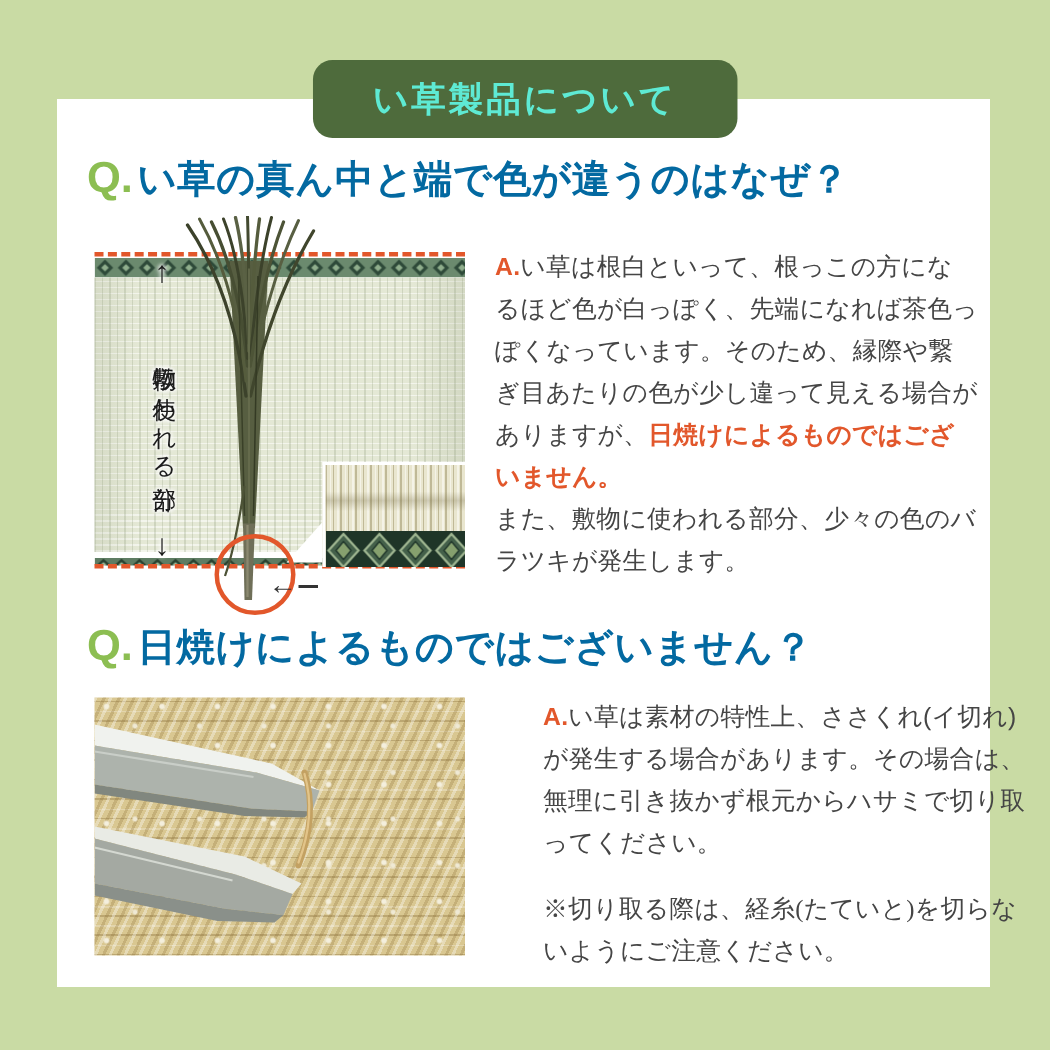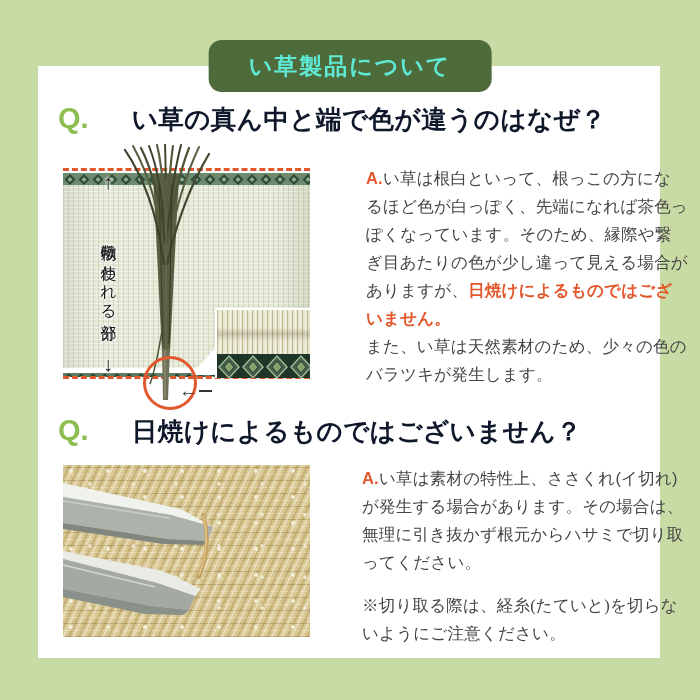--- a/index.html
+++ b/index.html
@@ -10,21 +10,21 @@
   }
   .panel{position:absolute;left:38px;top:66px;width:622px;height:592px;background:#ffffff;}
   .badge{
     position:absolute;left:50%;top:40px;transform:translateX(-50%);
     background:#4e6b3c;color:#5eead4;height:52px;display:flex;align-items:center;
     padding:0 40px;border-radius:13px;font-size:23px;font-weight:bold;letter-spacing:2px;
     z-index:10;white-space:nowrap;
   }
   .q-title{position:absolute;left:58px;display:flex;align-items:baseline;gap:3px;z-index:9;white-space:nowrap;}
   .q-title .q-prefix{font-size:29px;font-weight:bold;color:#8cbe52;}
-  .q-title .q-text{font-size:25.5px;font-weight:bold;color:#0f172a;letter-spacing:0.5px;margin-left:40px;}
+  .q-title .q-text{font-size:25.5px;font-weight:bold;color:#0369a1;letter-spacing:0.5px;}
   #q1-title{top:102px;}
   #q2-title{top:414px;}
 
   
   .photo1{position:absolute;left:63px;top:150px;width:247px;height:262px;background:#fff;z-index:5;}
   .dash{position:absolute;left:0;right:0;border-top:3px dashed #e2572b;z-index:4;}
   .dash-top{top:18px;}
   .dash-bottom{top:226px;}
   .band{position:absolute;left:0;width:247px;overflow:hidden;z-index:2;}
   .band-top{top:22px;height:13px;}
@@ -69,21 +69,21 @@
   }
   .nejiro-label{
     position:absolute;left:116px;top:231px;z-index:8;display:flex;align-items:center;
     font-size:18px;color:#333;white-space:nowrap;
   }
   .nejiro-label .dash-line{display:inline-block;width:13px;height:2px;background:#333;margin:0 5px 0 1px;}
   .nejiro-label .arrow{font-size:19px;line-height:1;}
 
   
   .answer{position:absolute;left:330px;width:322px;font-size:16.5px;line-height:28px;color:#454545;letter-spacing:0.2px;z-index:5;}
-  #answer1{top:164px;margin-left:36px;}
+  #answer1{top:164px;}
   #answer2{top:464px;margin-left:32px;}
   .a-prefix{color:#e2572b;font-weight:bold;}
   .hl{color:#e2572b;font-weight:bold;}
   .note{margin-top:16px;font-family:Liberation Serif, serif;}
 
   
   .photo2{
     position:absolute;left:63px;top:465px;width:247px;height:172px;z-index:5;overflow:hidden;
     background-color:#d9c791;
     background-image:
@@ -191,21 +191,21 @@
   <div class="nejiro-label">
     <span class="arrow">←</span>
     <span class="dash-line"></span>
   </div>
 </div>
 
 <div class="answer" id="answer1">
   <div>
     <span class="a-prefix">A.</span><span>い草は根白といって、根っこの方になるほど色が白っぽく、先端になれば茶色っぽくなっています。そのため、縁際や繋ぎ目あたりの色が少し違って見える場合がありますが、</span><span class="hl">日焼けによるものではございません。</span>
   </div>
-  <div>また、い草は天然素材のため、少々の色のバラツキが発生します。</div>
+  <div>また、敷物に使われる部分、少々の色のバラツキが発生します。</div>
 </div>
 
 <div class="q-title" id="q2-title">
   <span class="q-prefix">Q.</span>
   <span class="q-text">日焼けによるものではございません？</span>
 </div>
 
 <div class="photo2">
   <svg width="247" height="172" viewBox="0 0 247 172">
 

